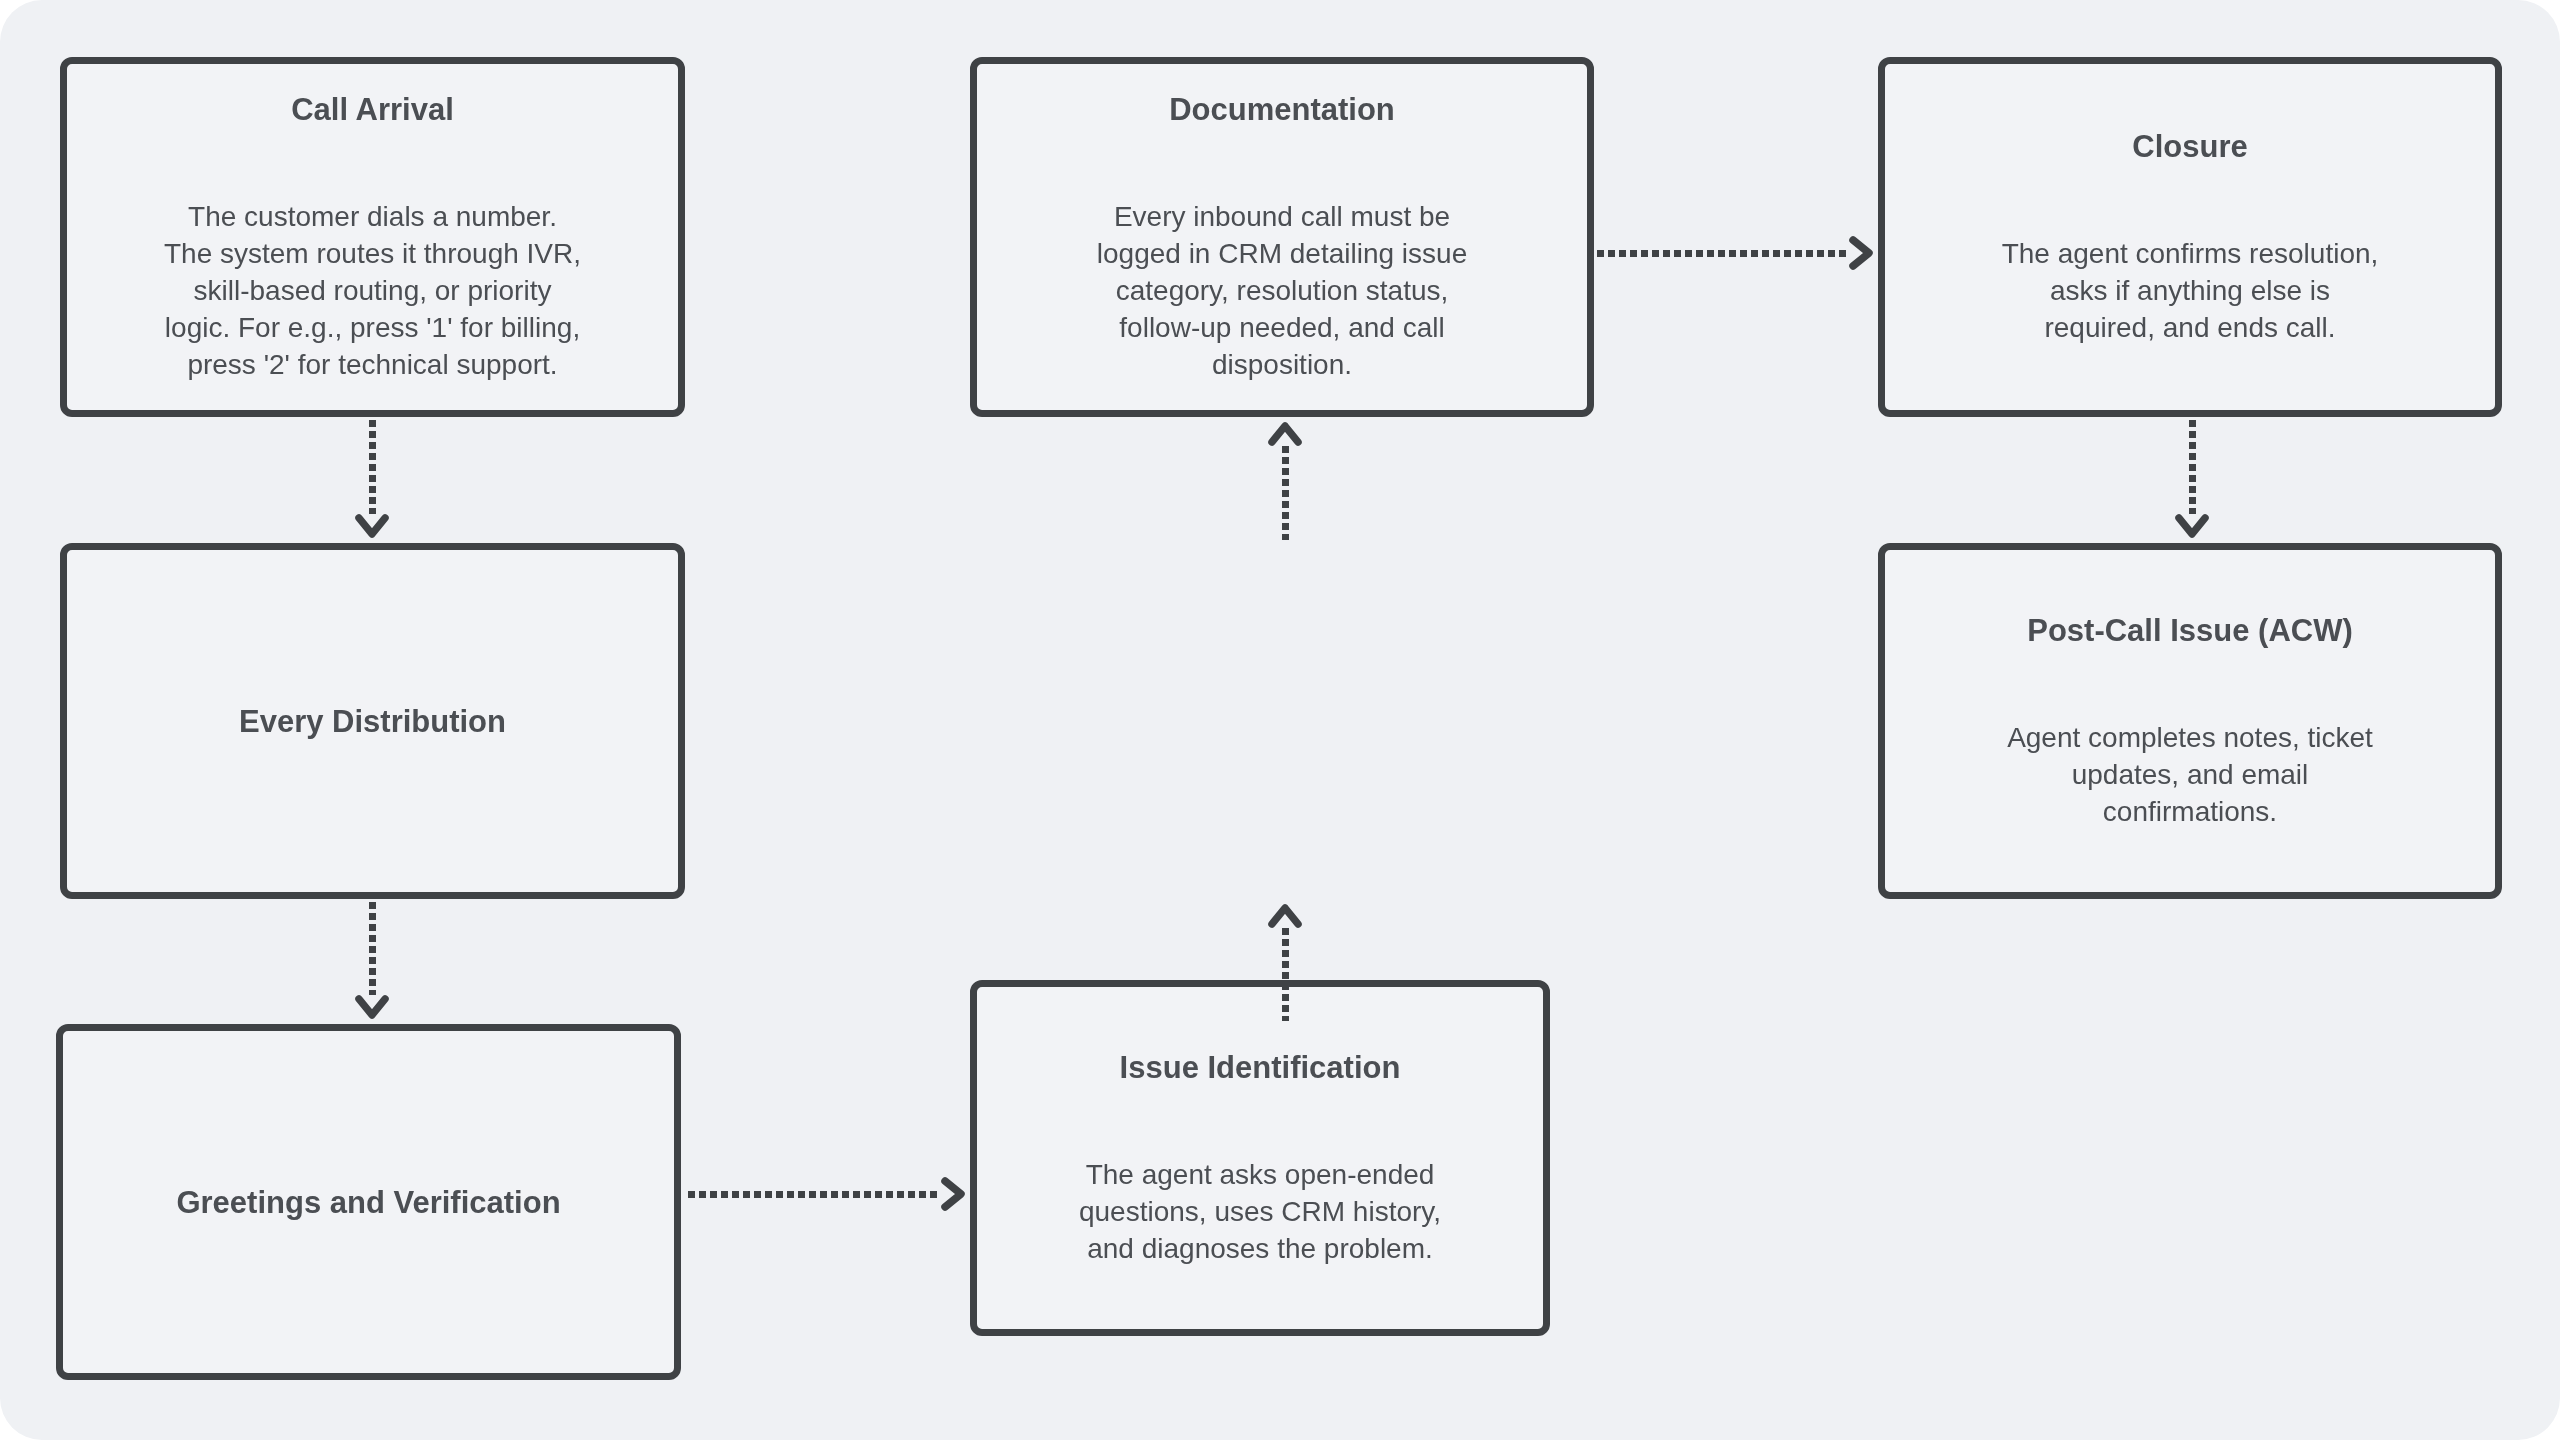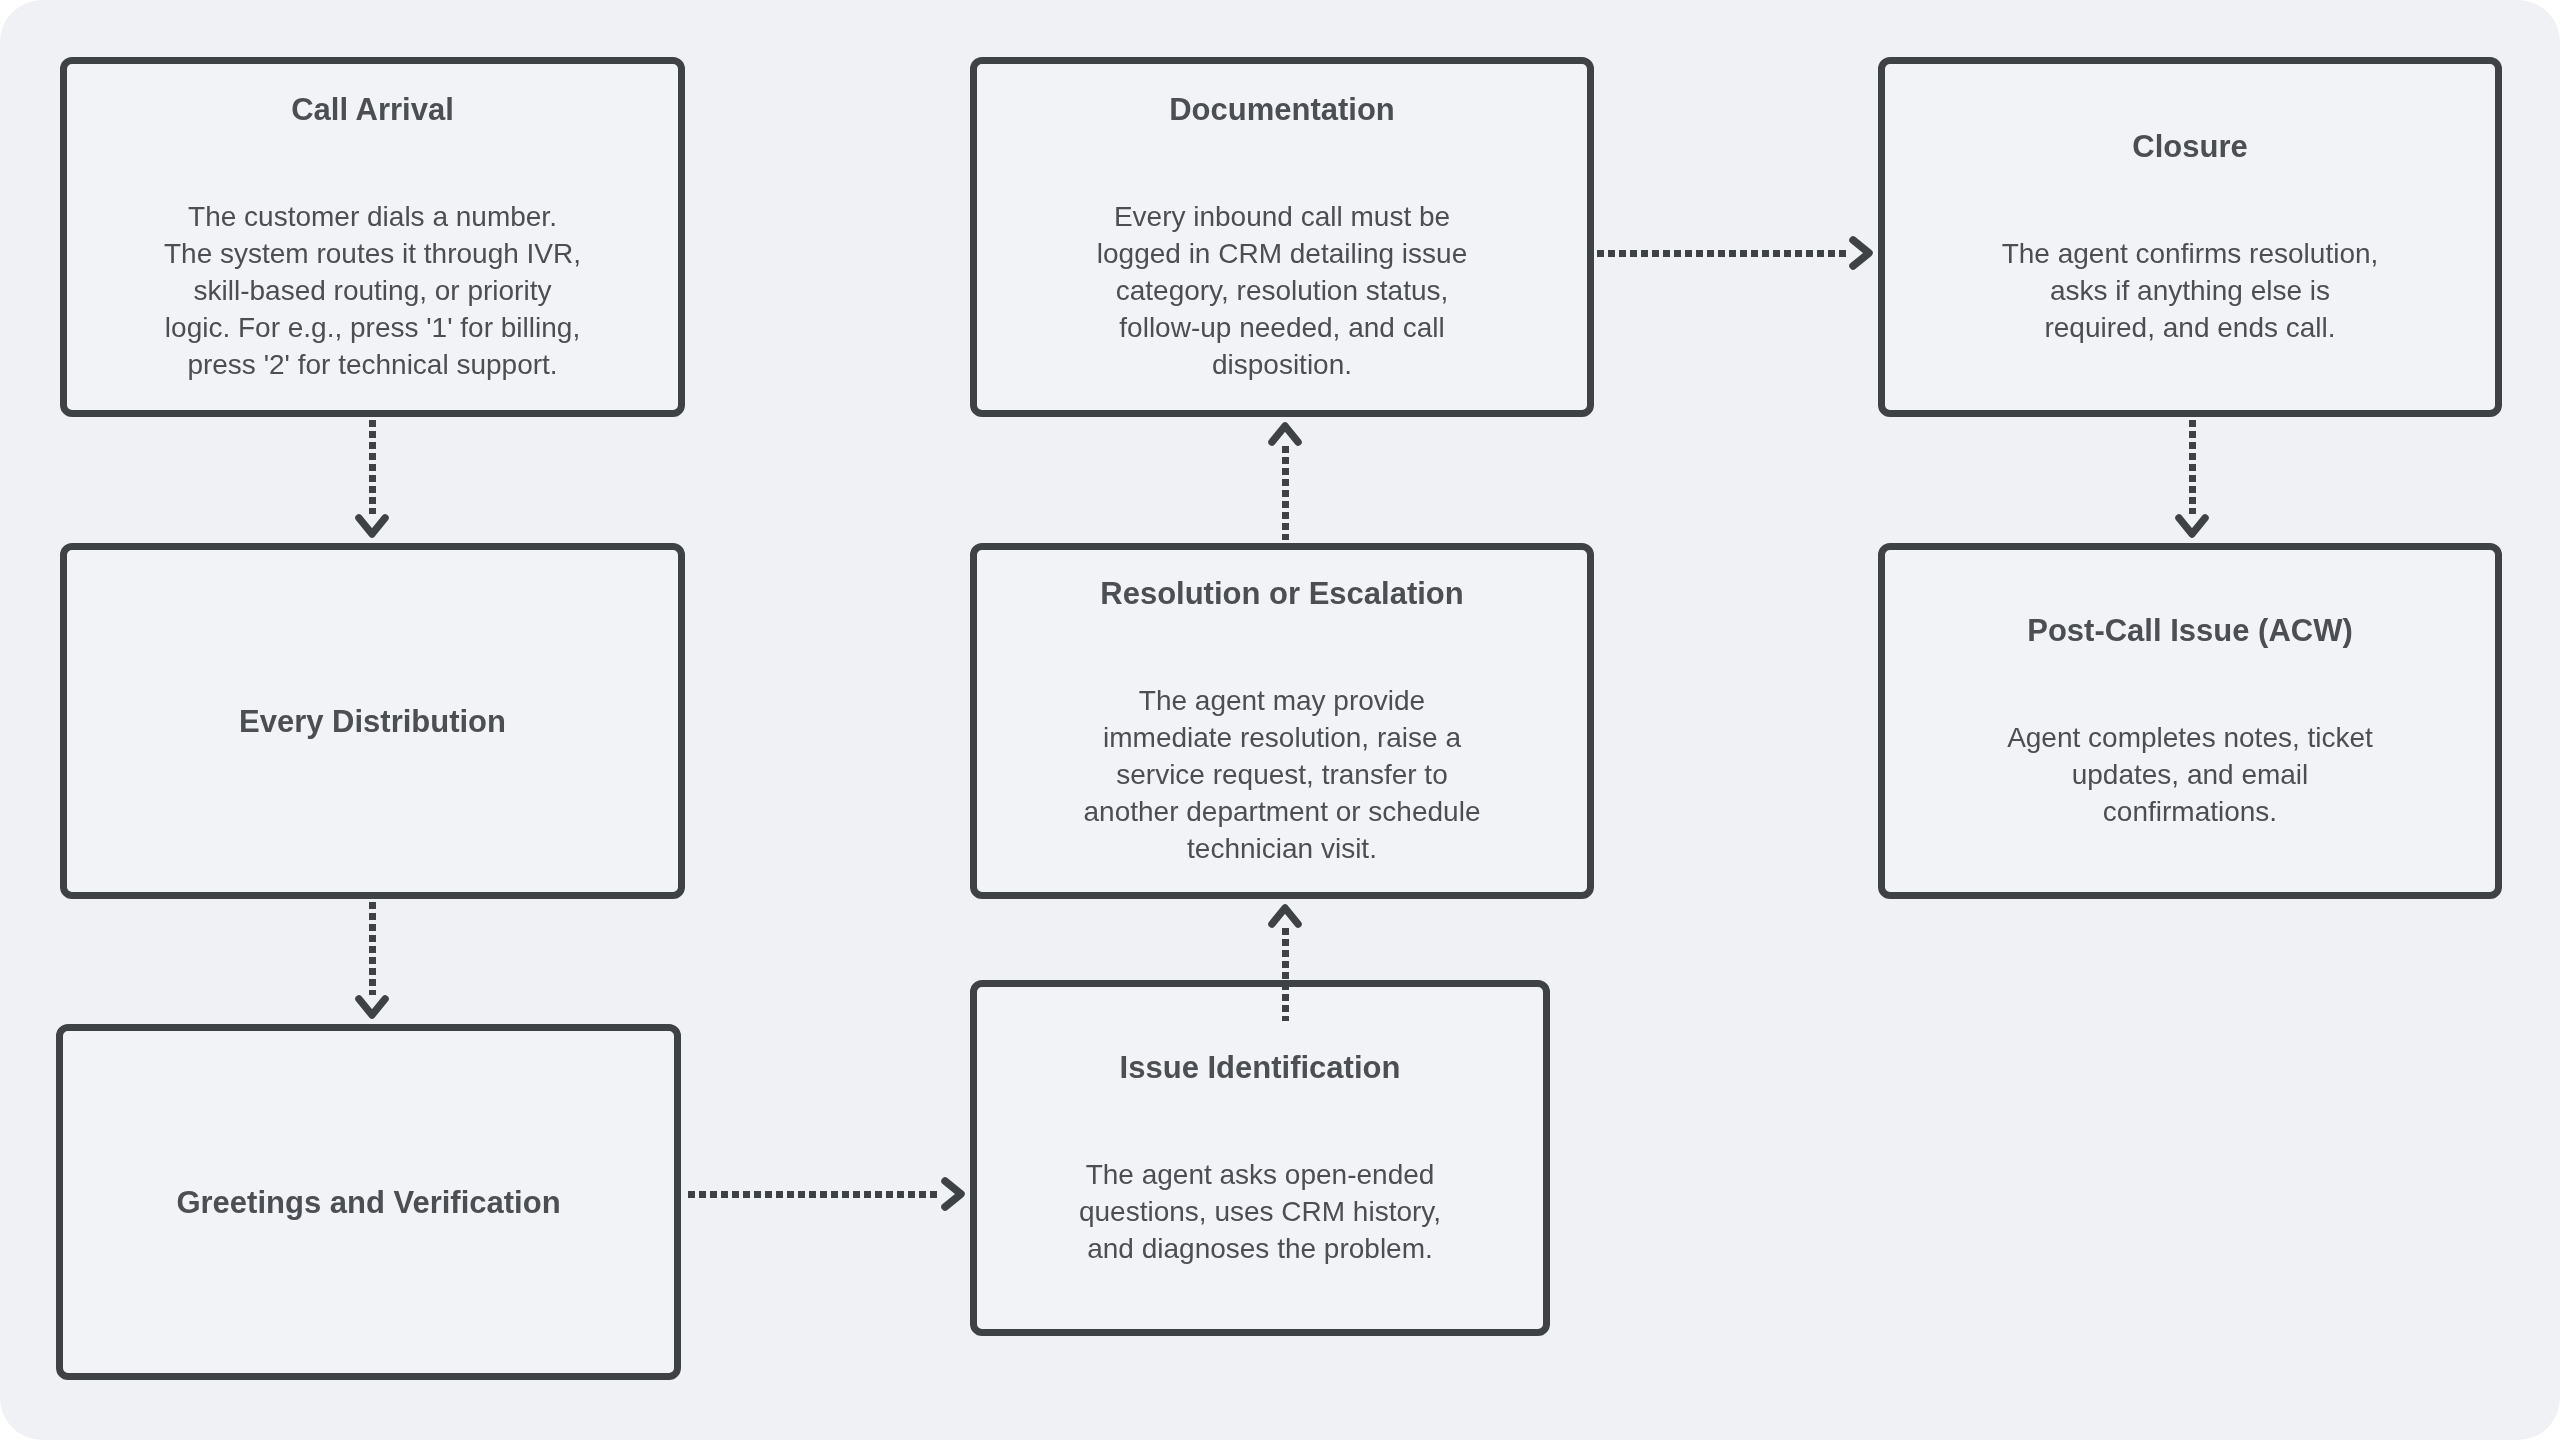--- a/index.html
+++ b/index.html
@@ -97,28 +97,20 @@
     <div class="node-title">Greetings and Verification</div>
   </div>
 
   <div class="node" style="left:970px;top:980px;width:580px;height:356px">
     <div class="node-title">Issue Identification</div>
     <div class="node-body">The agent asks open-ended
 questions, uses CRM history,
 and diagnoses the problem.</div>
   </div>
 
-  <div class="node" style="left:970px;top:543px;width:624px;height:356px">
-    <div class="node-title">Resolution or Escalation</div>
-    <div class="node-body">The agent may provide
-immediate resolution, raise a
-service request, transfer to
-another department or schedule
-technician visit.</div>
-  </div>
 
   <div class="node" style="left:970px;top:57px;width:624px;height:360px">
     <div class="node-title">Documentation</div>
     <div class="node-body">Every inbound call must be
 logged in CRM detailing issue
 category, resolution status,
 follow-up needed, and call
 disposition.</div>
   </div>
 

